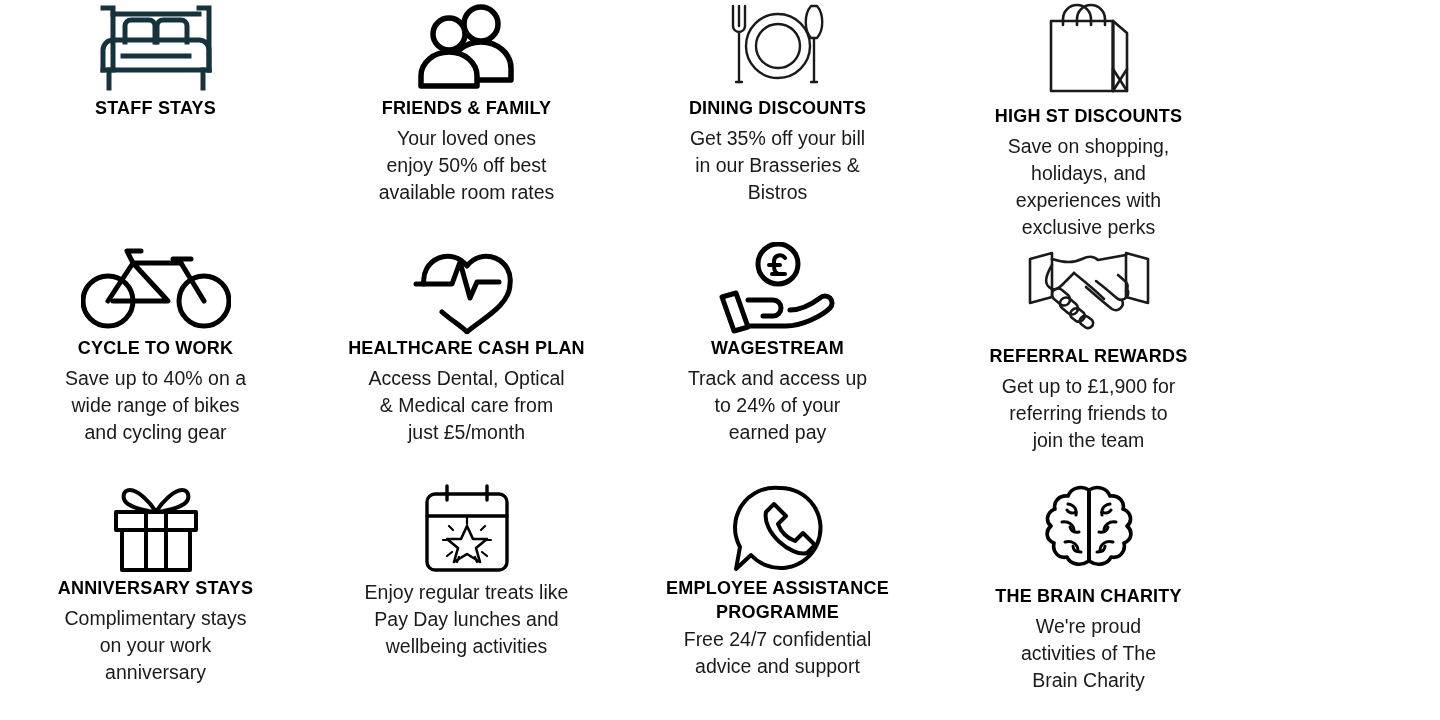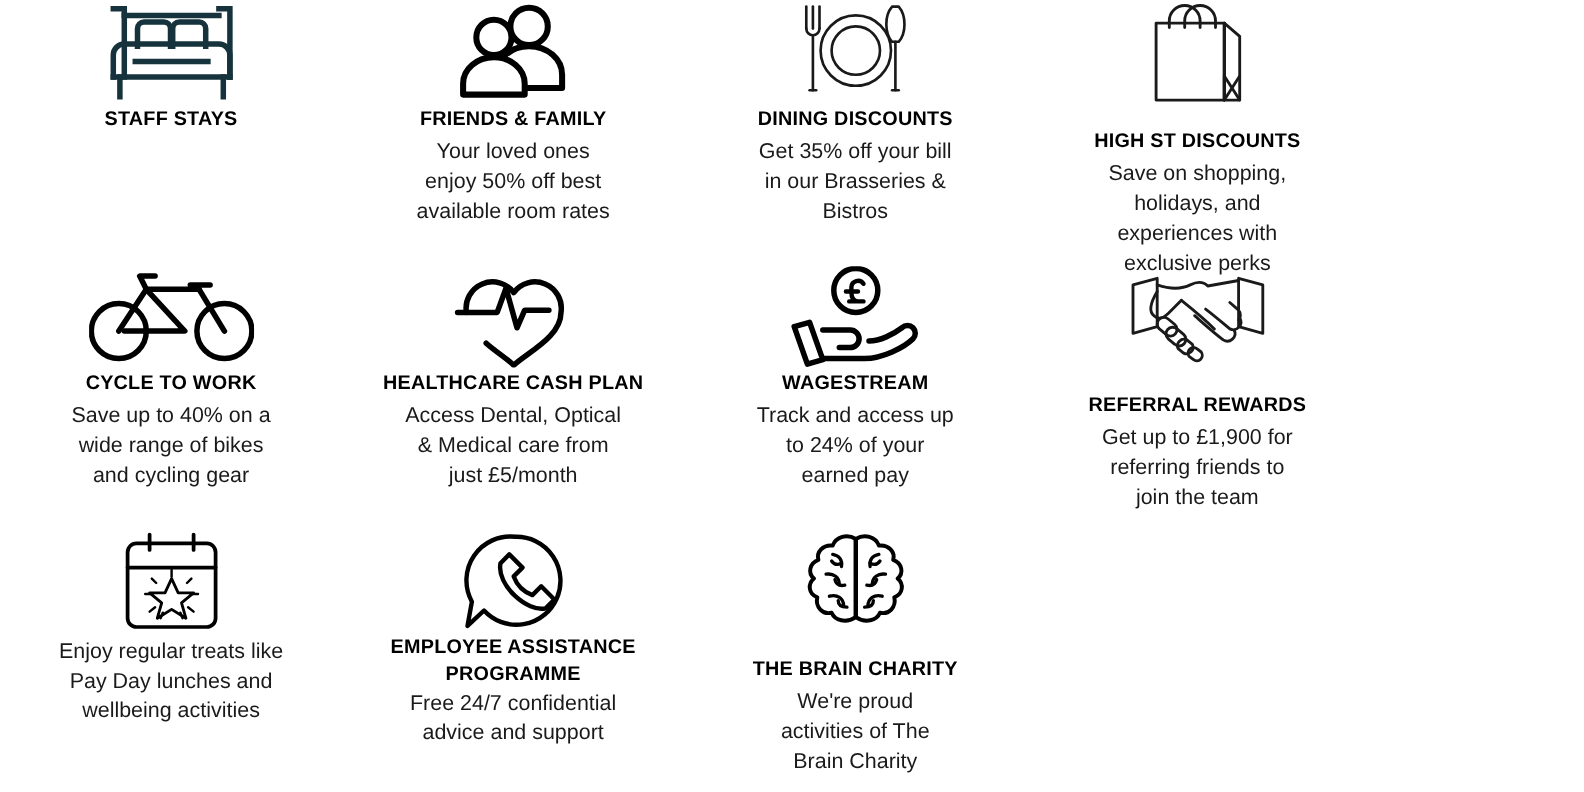--- a/index.html
+++ b/index.html
@@ -53,21 +53,21 @@
     font-size: 19.5px;
     font-weight: normal;
     line-height: 27px;
     margin-top: 5px;
     color: #1a1a1a;
     white-space: pre-line;
     max-width: 240px;
   }
   
   .col-4 .benefit-desc { max-width: 200px; }
-  .col-4 .benefit-title { margin-top: 20px; }
+  .col-4 .benefit-title { margin-top: 8px; }
   .col-4 .benefit-icon { height: 94px; }
   
   .two-line-title .benefit-desc { margin-top: 2px; }
 </style>
 </head>
 <body>
 
 <div class="benefits-grid">
 
   <div class="benefit-card col-1">
@@ -208,20 +208,36 @@
         <path d="M72 38 c8 6 16 13 22 18 a7 7 0 0 0 9 -10"></path>
         <path d="M102 48 a7 7 0 0 0 0 -9 l-8 -7"></path>
       </svg>
     </div>
     <div class="benefit-title">REFERRAL REWARDS</div>
     <div class="benefit-desc">Get up to £1,900 for
 referring friends to
 join the team</div>
   </div>
 
+  <div class="benefit-card col-1">
+    <div class="benefit-icon">
+      <svg width="100" height="92" viewBox="0 0 100 92" fill="none" stroke="#000000" stroke-width="4" stroke-linecap="round" stroke-linejoin="round">
+        <path d="M10 30 h80 v18 h-80 z"></path>
+        <path d="M16 48 h68 v40 h-68 z"></path>
+        <path d="M40 30 v58"></path>
+        <path d="M60 30 v58"></path>
+        <path d="M50 30 c-6 -10 -18 -22 -26 -22 c-7 0 -9 9 -2 14 c6 4 18 7 28 8 z"></path>
+        <path d="M50 30 c6 -10 18 -22 26 -22 c7 0 9 9 2 14 c-6 4 -18 7 -28 8 z"></path>
+      </svg>
+    </div>
+    <div class="benefit-title">ANNIVERSARY STAYS</div>
+    <div class="benefit-desc">Complimentary stays
+on your work
+anniversary</div>
+  </div>
 
   <div class="benefit-card col-2">
     <div class="benefit-icon">
       <svg width="96" height="92" viewBox="0 0 96 92" fill="none" stroke="#000000" stroke-width="3.4" stroke-linecap="round" stroke-linejoin="round">
         <rect x="8" y="12" width="80" height="76" rx="8"></rect>
         <path d="M8 34 h80"></path>
         <path d="M28 4 v14"></path>
         <path d="M68 4 v14"></path>
         <path d="M48 44 l6 13 h14 l-11 9 l4 14 l-13 -8 l-13 8 l4 -14 l-11 -9 h14 z" stroke-width="2.6"></path>
         <g stroke-width="2.2">

